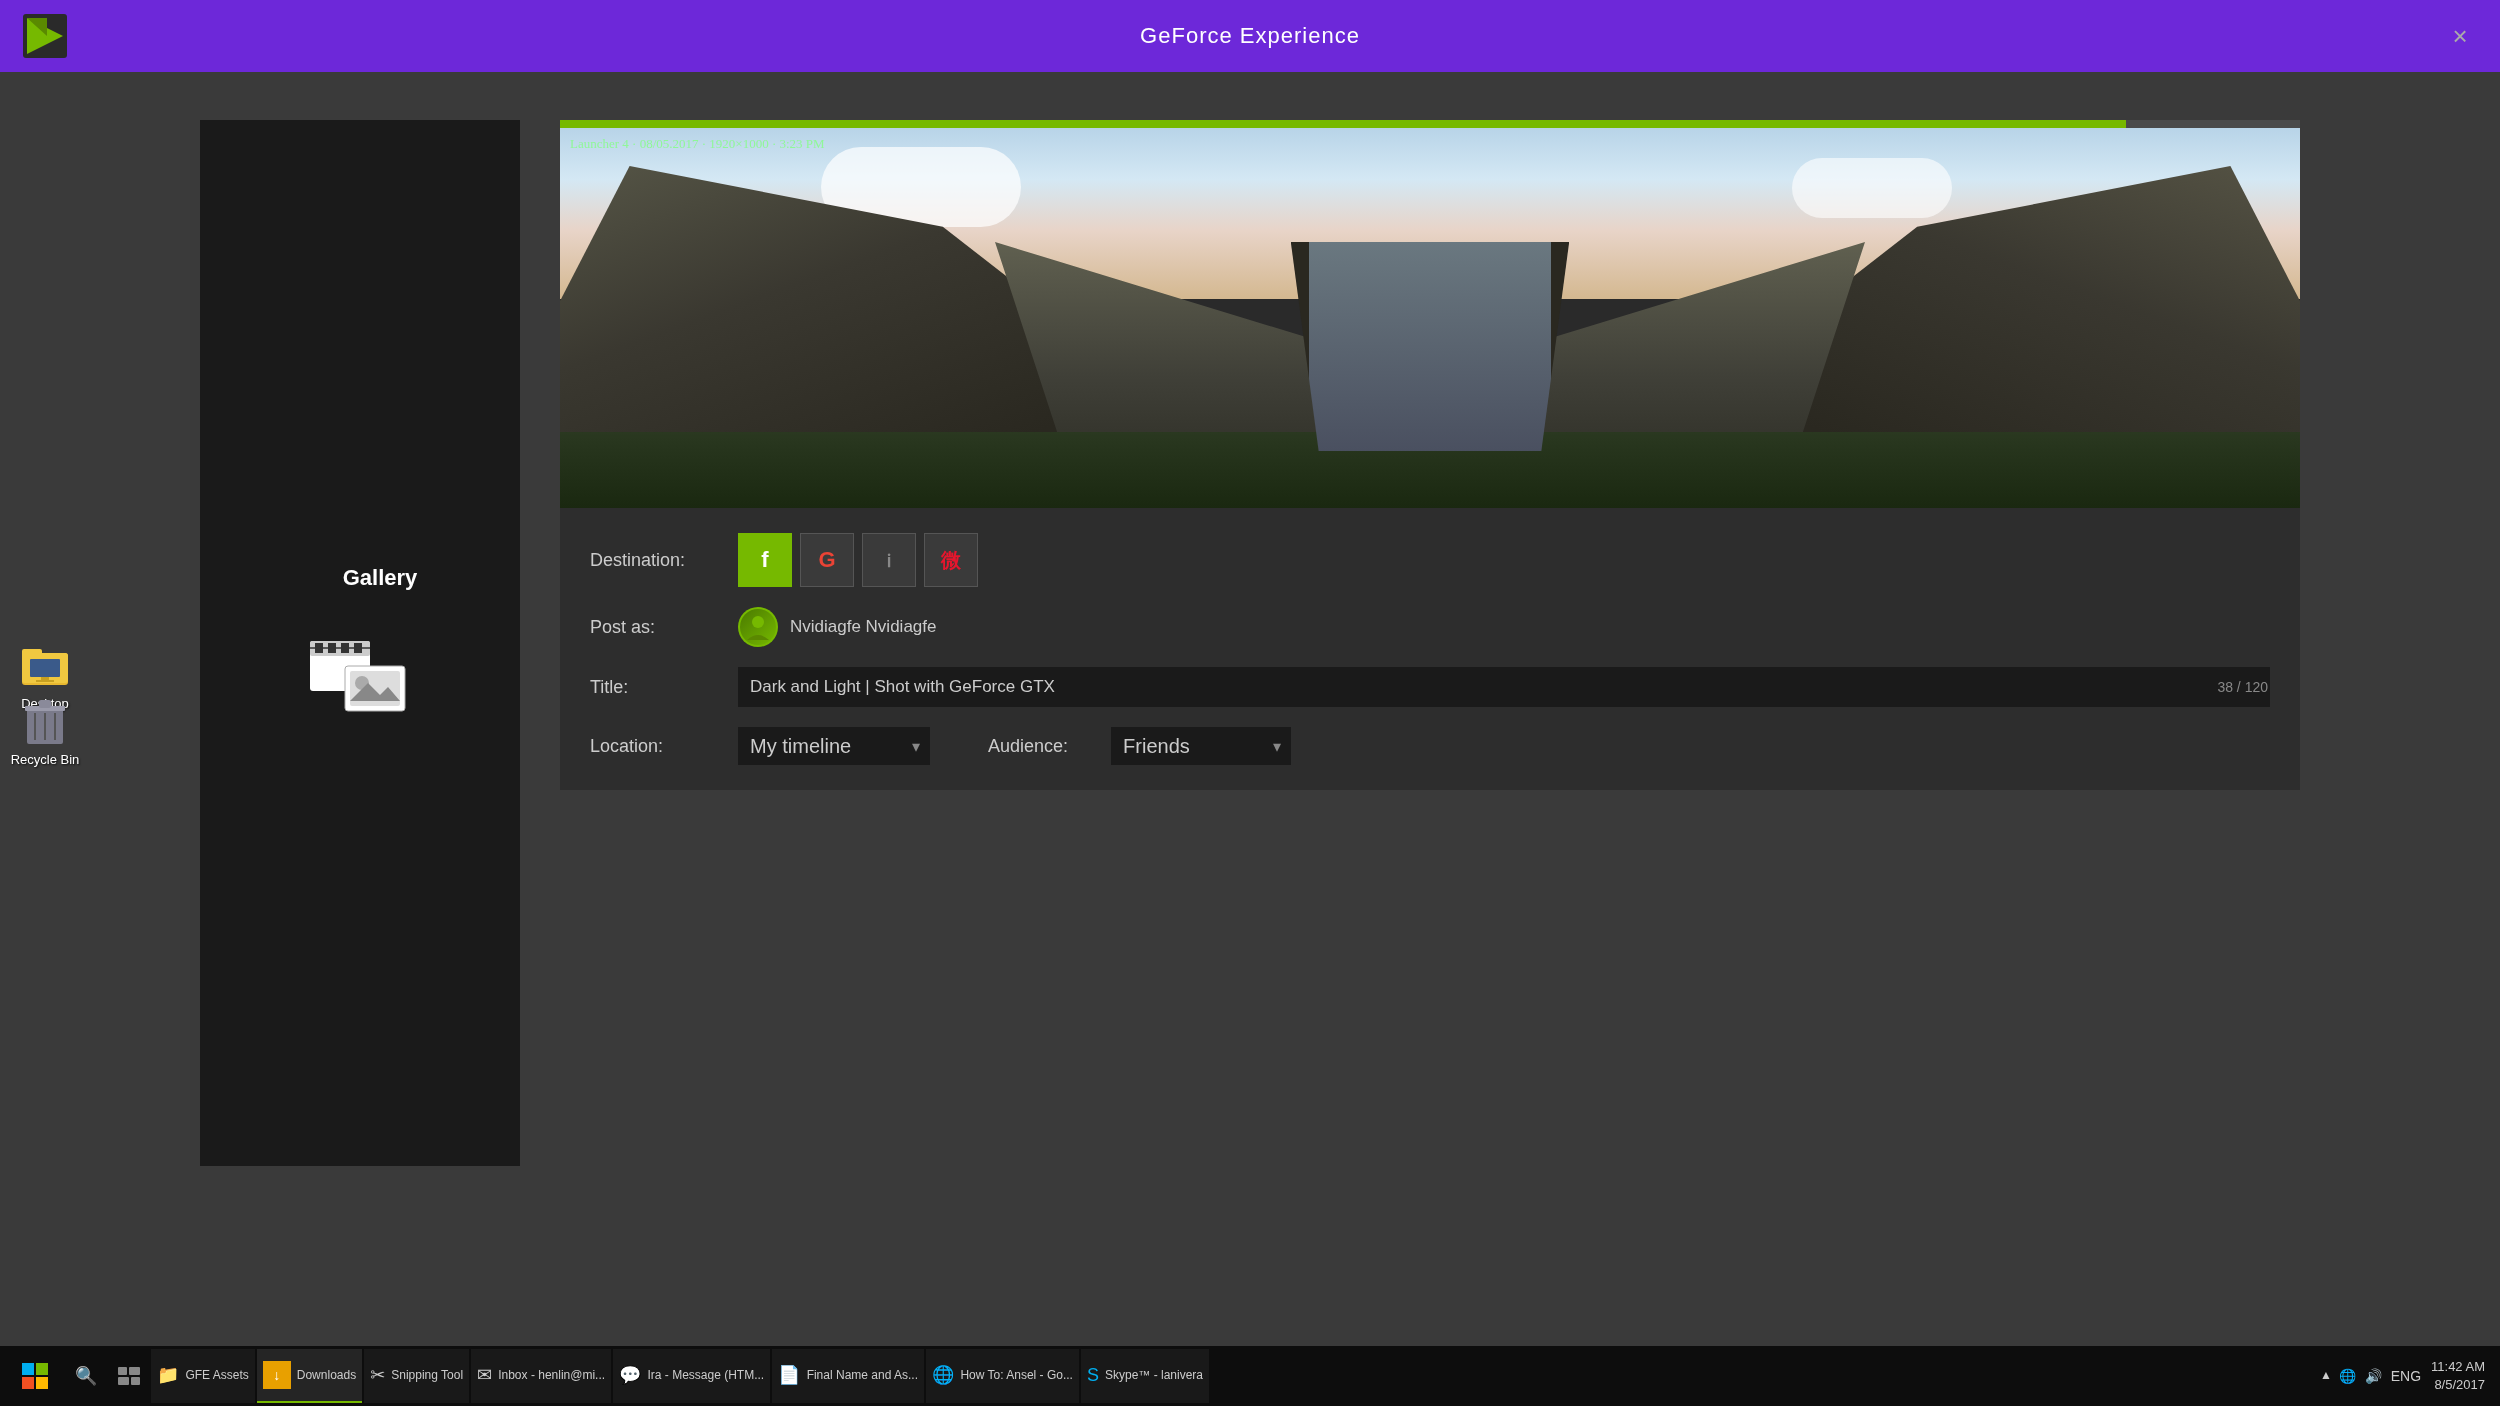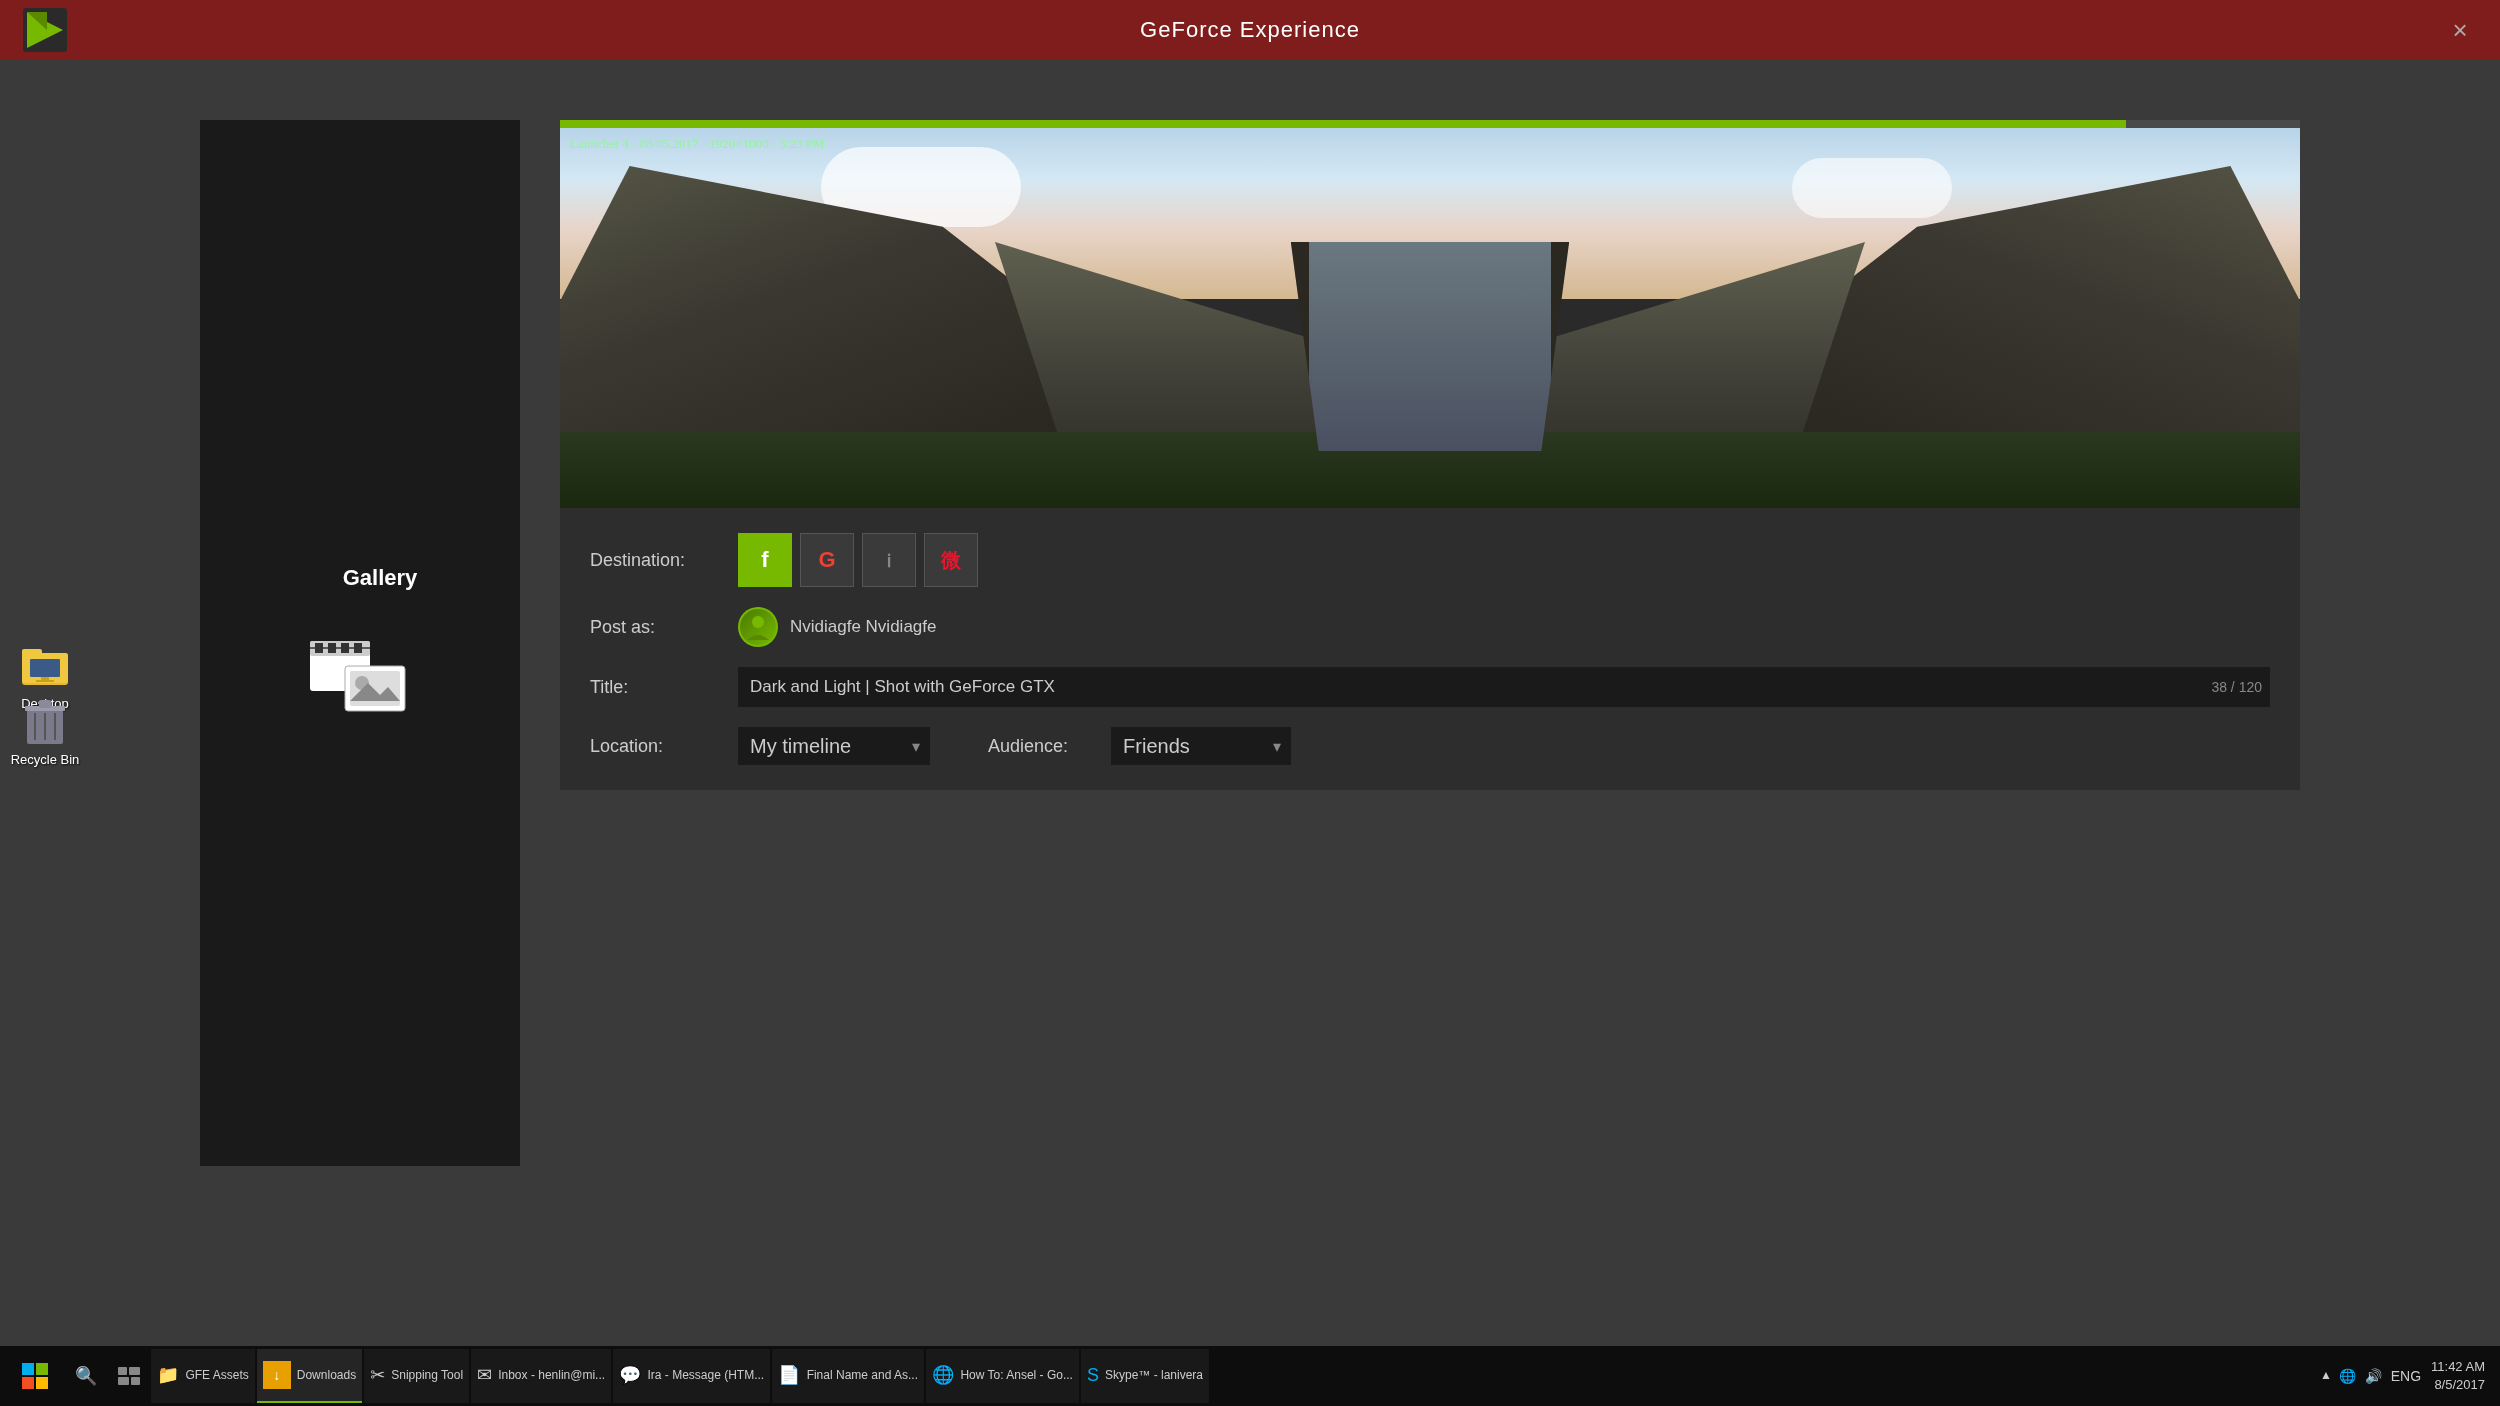--- a/index.html
+++ b/index.html
@@ -8,22 +8,22 @@
       height: 1406px;
       background: #3a3a3a;
       font-family: 'Segoe UI', Arial, sans-serif;
       overflow: hidden;
       position: relative;
     }
 
     
     #titlebar {
       width: 100%;
-      height: 60px;
-      background: #7f1d1d;
+      height: 72px;
+      background: #6d28d9;
       display: flex;
       align-items: center;
       justify-content: center;
       position: relative;
     }
     #titlebar .logo {
       position: absolute;
       left: 20px;
       width: 50px;
       height: 50px;
@@ -270,21 +270,21 @@
       width: 100%;
       background: #1a1a1a;
       border: none;
       color: #cccccc;
       font-size: 17px;
       padding: 10px 80px 10px 12px;
       outline: none;
     }
     .title-counter {
       position: absolute;
-      right: 8px;
+      right: 2px;
       top: 50%;
       transform: translateY(-50%);
       color: #888888;
       font-size: 14px;
     }
 
     
     .location-select, .audience-select {
       background: #1a1a1a;
       border: none;

